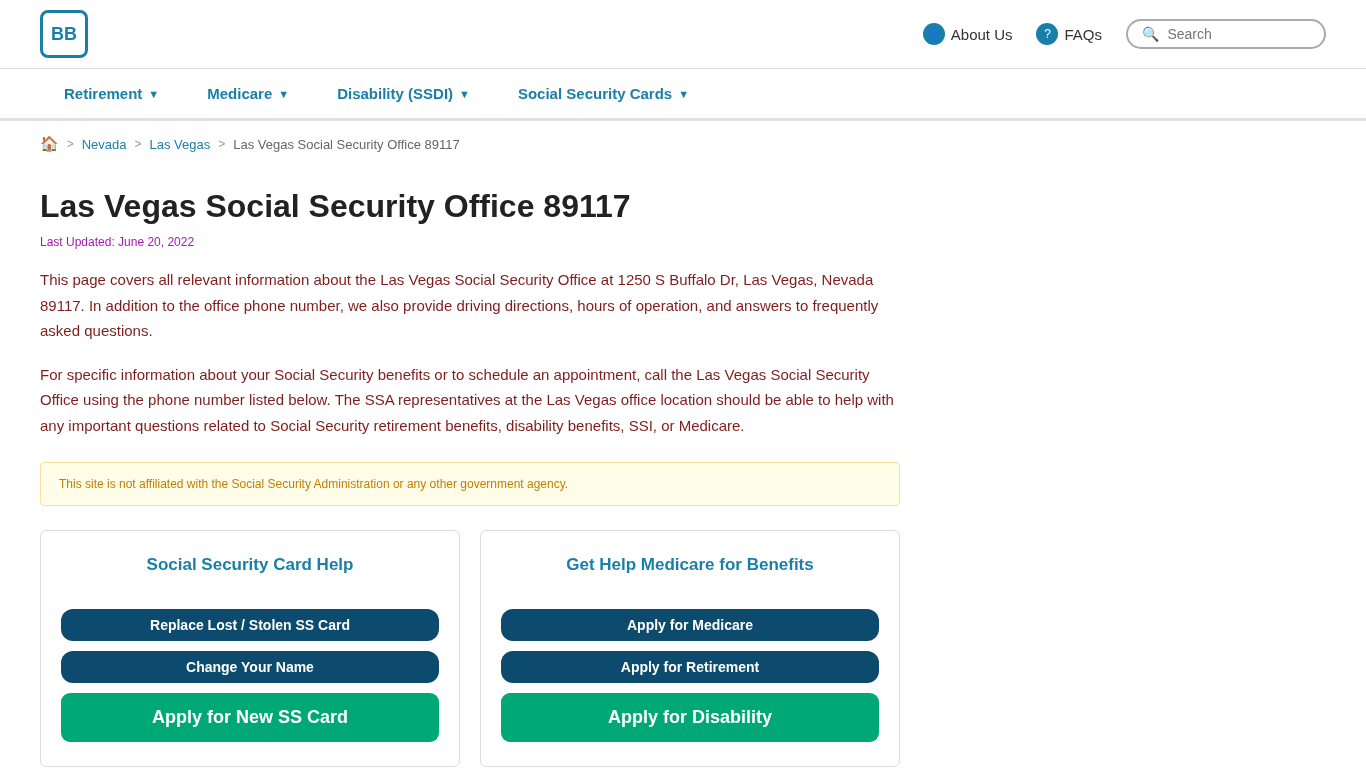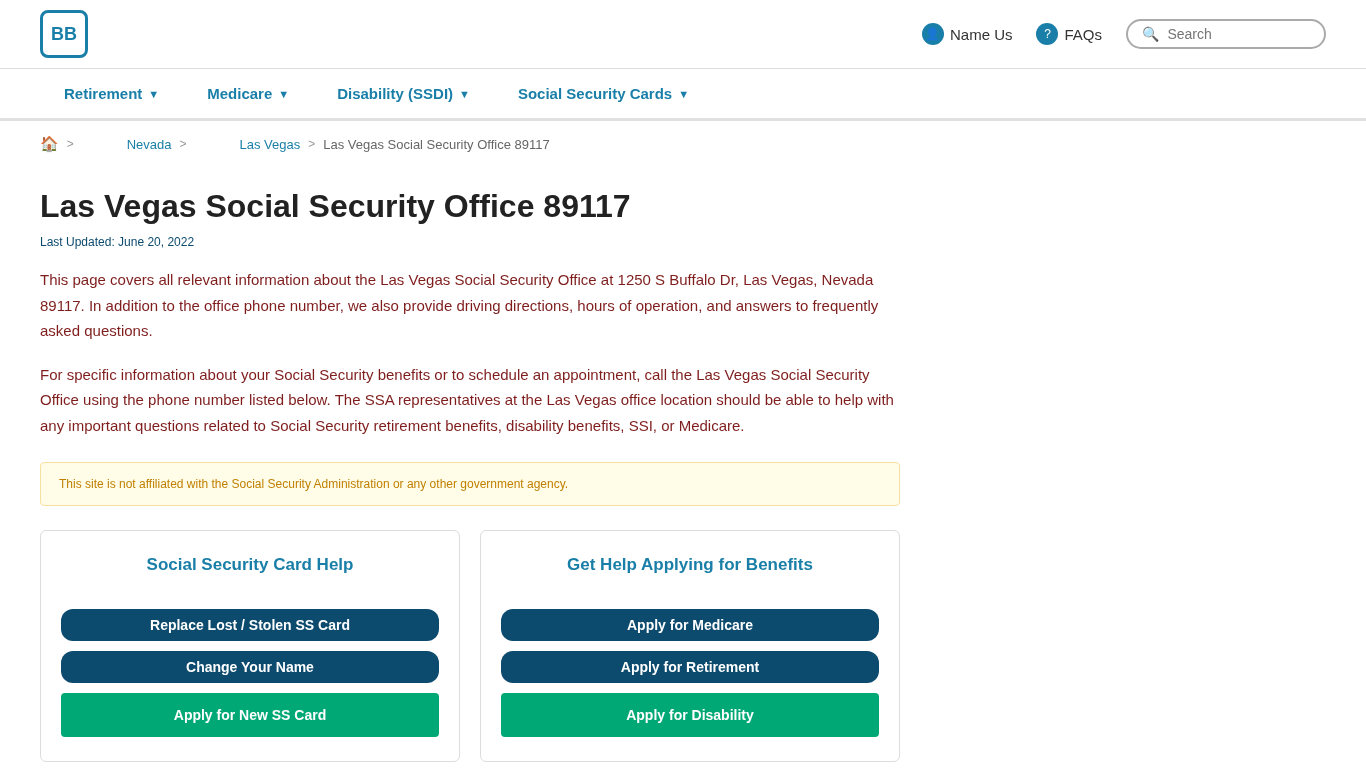--- a/index.html
+++ b/index.html
@@ -118,21 +118,20 @@
       padding: 14px 40px;
       display: flex;
       align-items: center;
       gap: 8px;
       font-size: 13px;
       color: #666;
     }
     .breadcrumb a {
       color: #1a7fa8;
       text-decoration: none;
-      margin-left: 45px;
     }
     .breadcrumb-sep {
       color: #999;
       font-size: 12px;
     }
     .breadcrumb-home-icon {
       color: #1a7fa8;
       font-size: 15px;
     }
 
@@ -143,21 +142,21 @@
     }
     .page-title {
       font-size: 32px;
       font-weight: bold;
       color: #222;
       margin-bottom: 10px;
       line-height: 1.2;
     }
     .last-updated {
       font-size: 12px;
-      color: #0c4a6e;
+      color: #a21caf;
       margin-bottom: 18px;
     }
     .intro-text {
       font-size: 15px;
       color: #7f1d1d;
       line-height: 1.7;
       margin-bottom: 18px;
     }
 
     
@@ -208,44 +207,44 @@
     }
     .card-btn:last-child {
       margin-bottom: 0;
     }
     .card-btn-partial {
       display: block;
       width: 100%;
       background: #00a876;
       color: white;
       font-weight: bold;
-      font-size: 14px;
+      font-size: 18px;
       text-align: center;
       padding: 14px 6px;
       border: none;
-      border-radius: 4px;
+      border-radius: 9px;
       cursor: pointer;
       margin-bottom: 0;
       
       overflow: hidden;
     }
   </style>
 </head>
 <body>
 
 <div class="header">
   <div class="logo-area">
     <div class="logo-icon">
       <span>BB</span>
     </div>
   </div>
   <div class="header-nav">
     <a class="header-nav-item" href="#">
       <div class="header-nav-icon">👤</div>
-      <span>Name Us</span>
+      <span>About Us</span>
     </a>
     <a class="header-nav-item" href="#">
       <div class="header-nav-icon" style="background:#1a7fa8;">?</div>
       <span>FAQs</span>
     </a>
     <div class="search-box">
       <span class="search-icon-svg">🔍</span>
       <input type="text" placeholder="Search" style="">
     </div>
   </div>
@@ -293,19 +292,19 @@
   <div class="cards-section">
 
     <div class="card">
       <div class="card-title">Social Security Card Help</div>
       <button class="card-btn">Replace Lost / Stolen SS Card</button>
       <button class="card-btn">Change Your Name</button>
       <button class="card-btn-partial" style="padding-top:14px;padding-bottom:14px;">Apply for New SS Card</button>
     </div>
 
     <div class="card">
-      <div class="card-title">Get Help Applying for Benefits</div>
+      <div class="card-title">Get Help Medicare for Benefits</div>
       <button class="card-btn">Apply for Medicare</button>
       <button class="card-btn">Apply for Retirement</button>
       <button class="card-btn-partial" style="padding-top:14px;padding-bottom:14px;">Apply for Disability</button>
     </div>
   </div>
 </div>
 
 </body></html>

